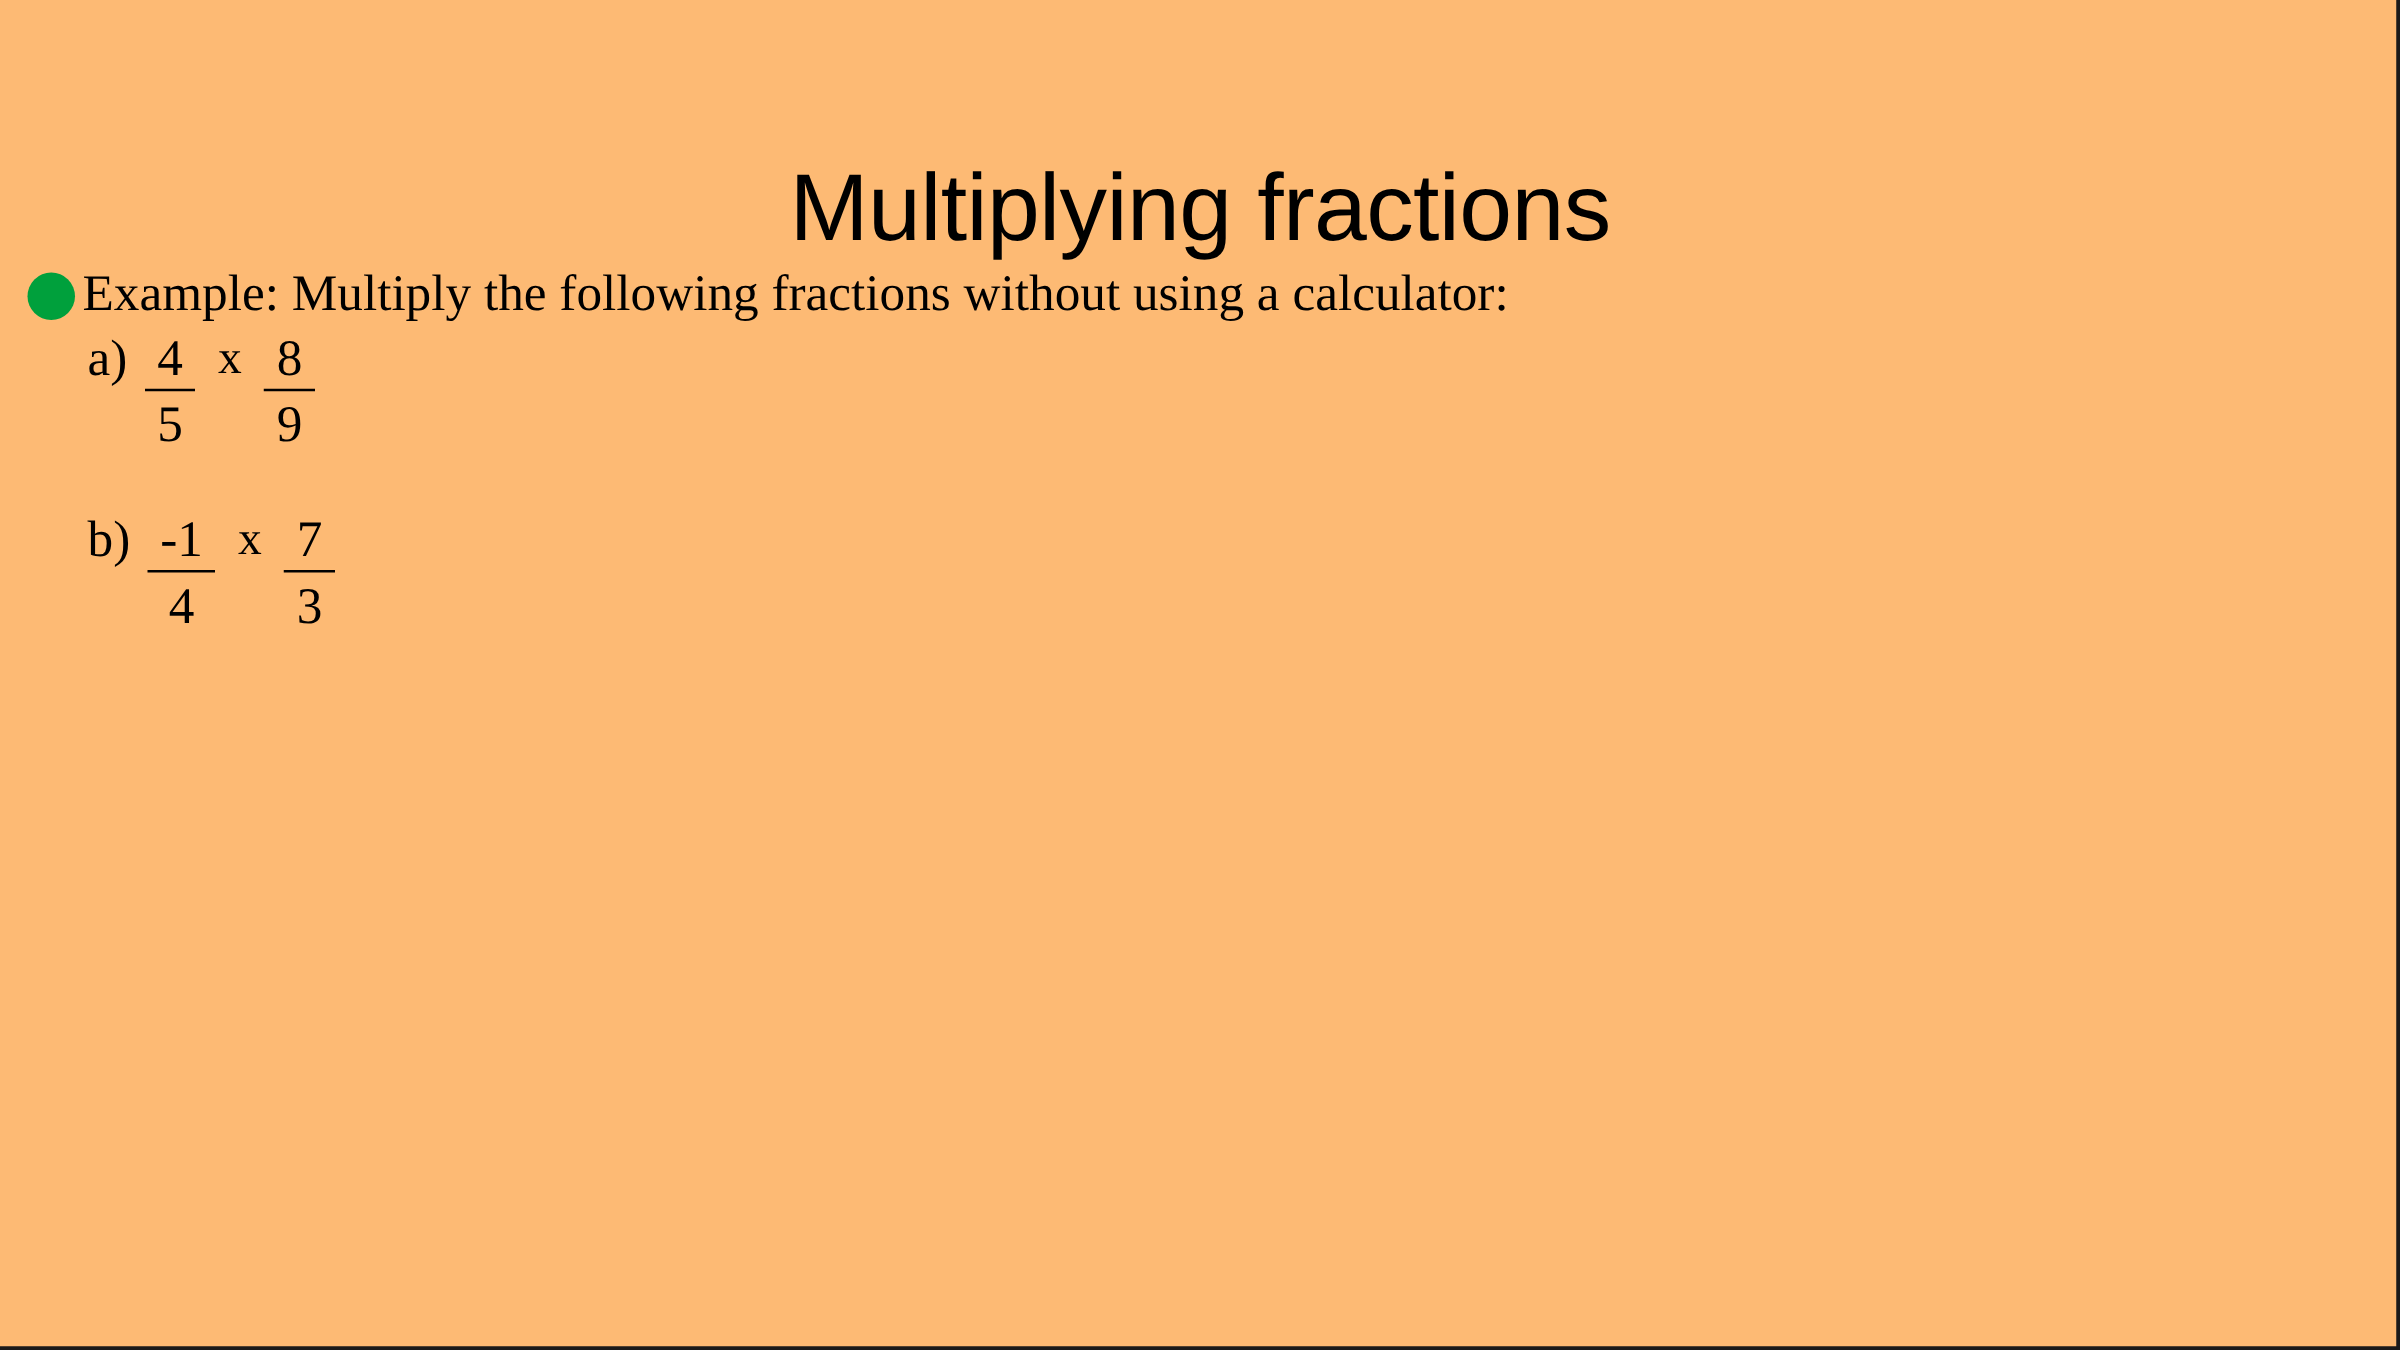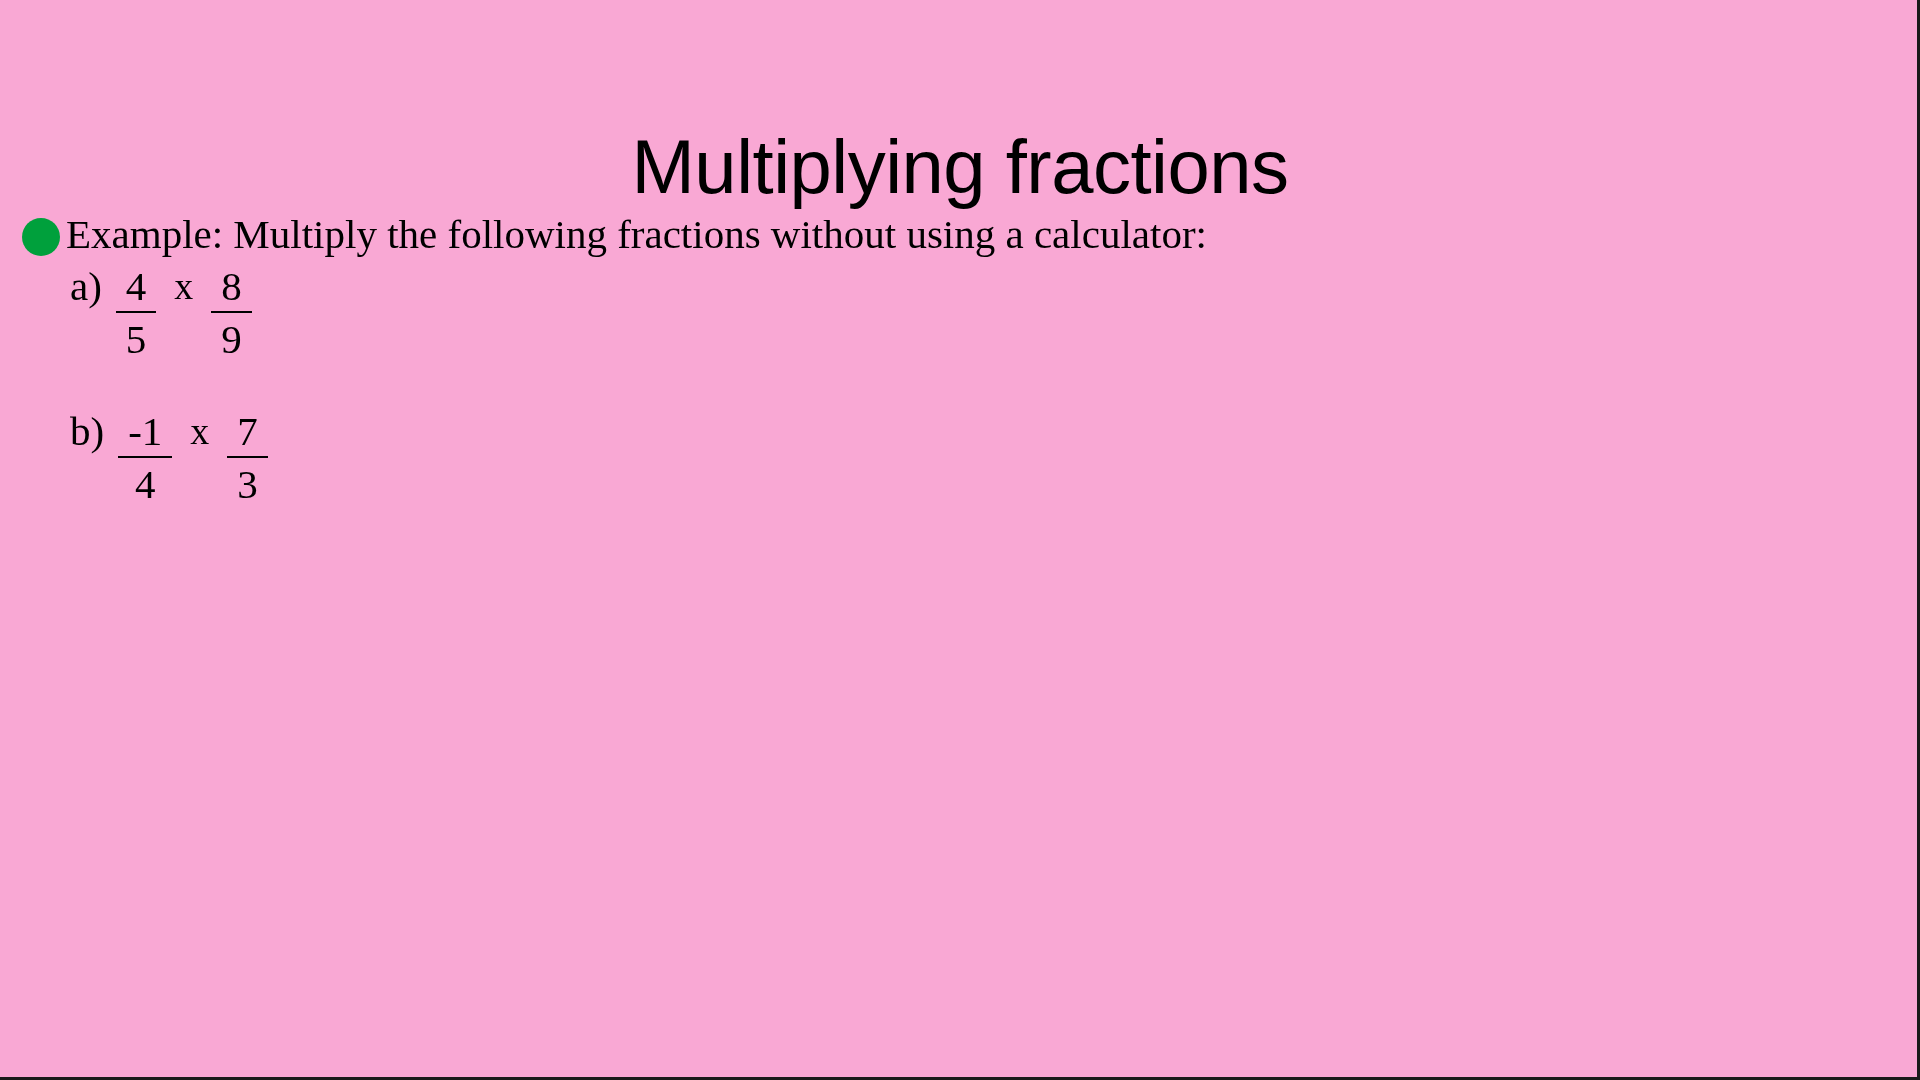--- a/index.html
+++ b/index.html
@@ -13,21 +13,21 @@
   body {
     font-family: "Liberation Serif", serif;
     color: #000000;
     overflow: hidden;
   }
 
   .slide {
     position: relative;
     width: 1920px;
     height: 1080px;
-    background: #f9a8d4;
+    background: #fdba74;
     border-right: 3px solid #1a1a1a;
     border-bottom: 3px solid #1a1a1a;
   }
 
   
   .slide-title {
     position: absolute;
     left: 0;
     top: 78px;
     width: 1920px;

